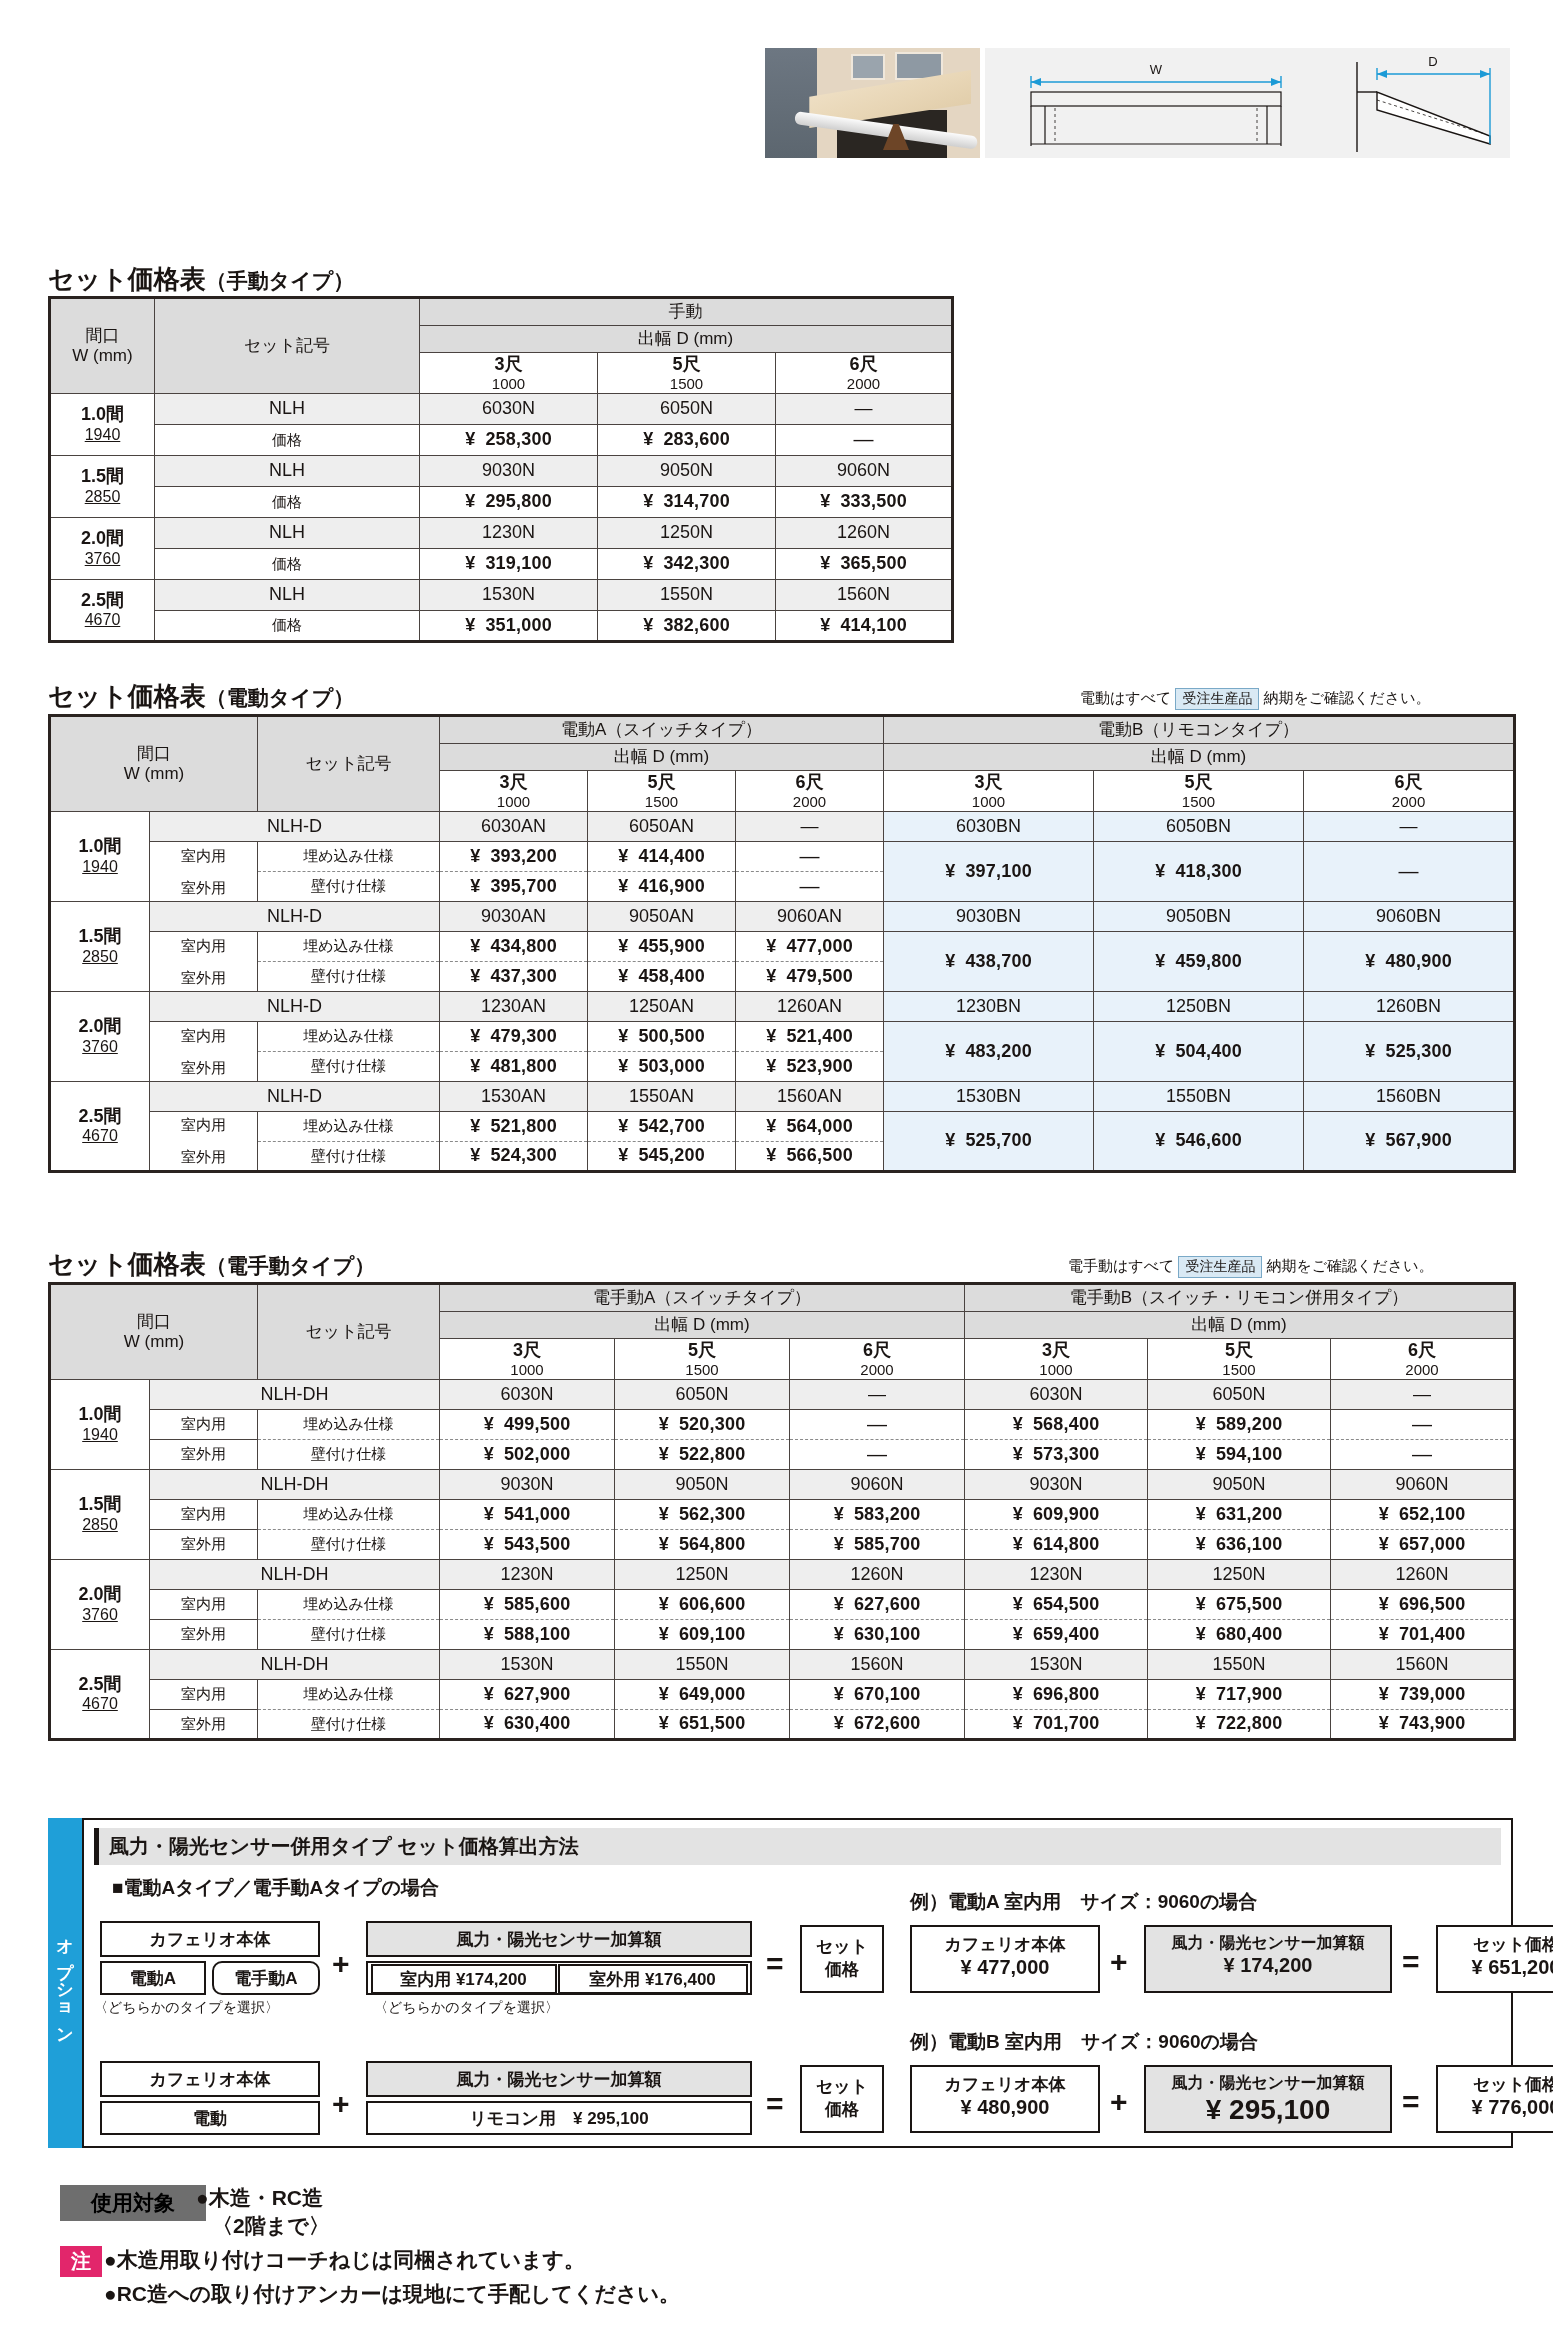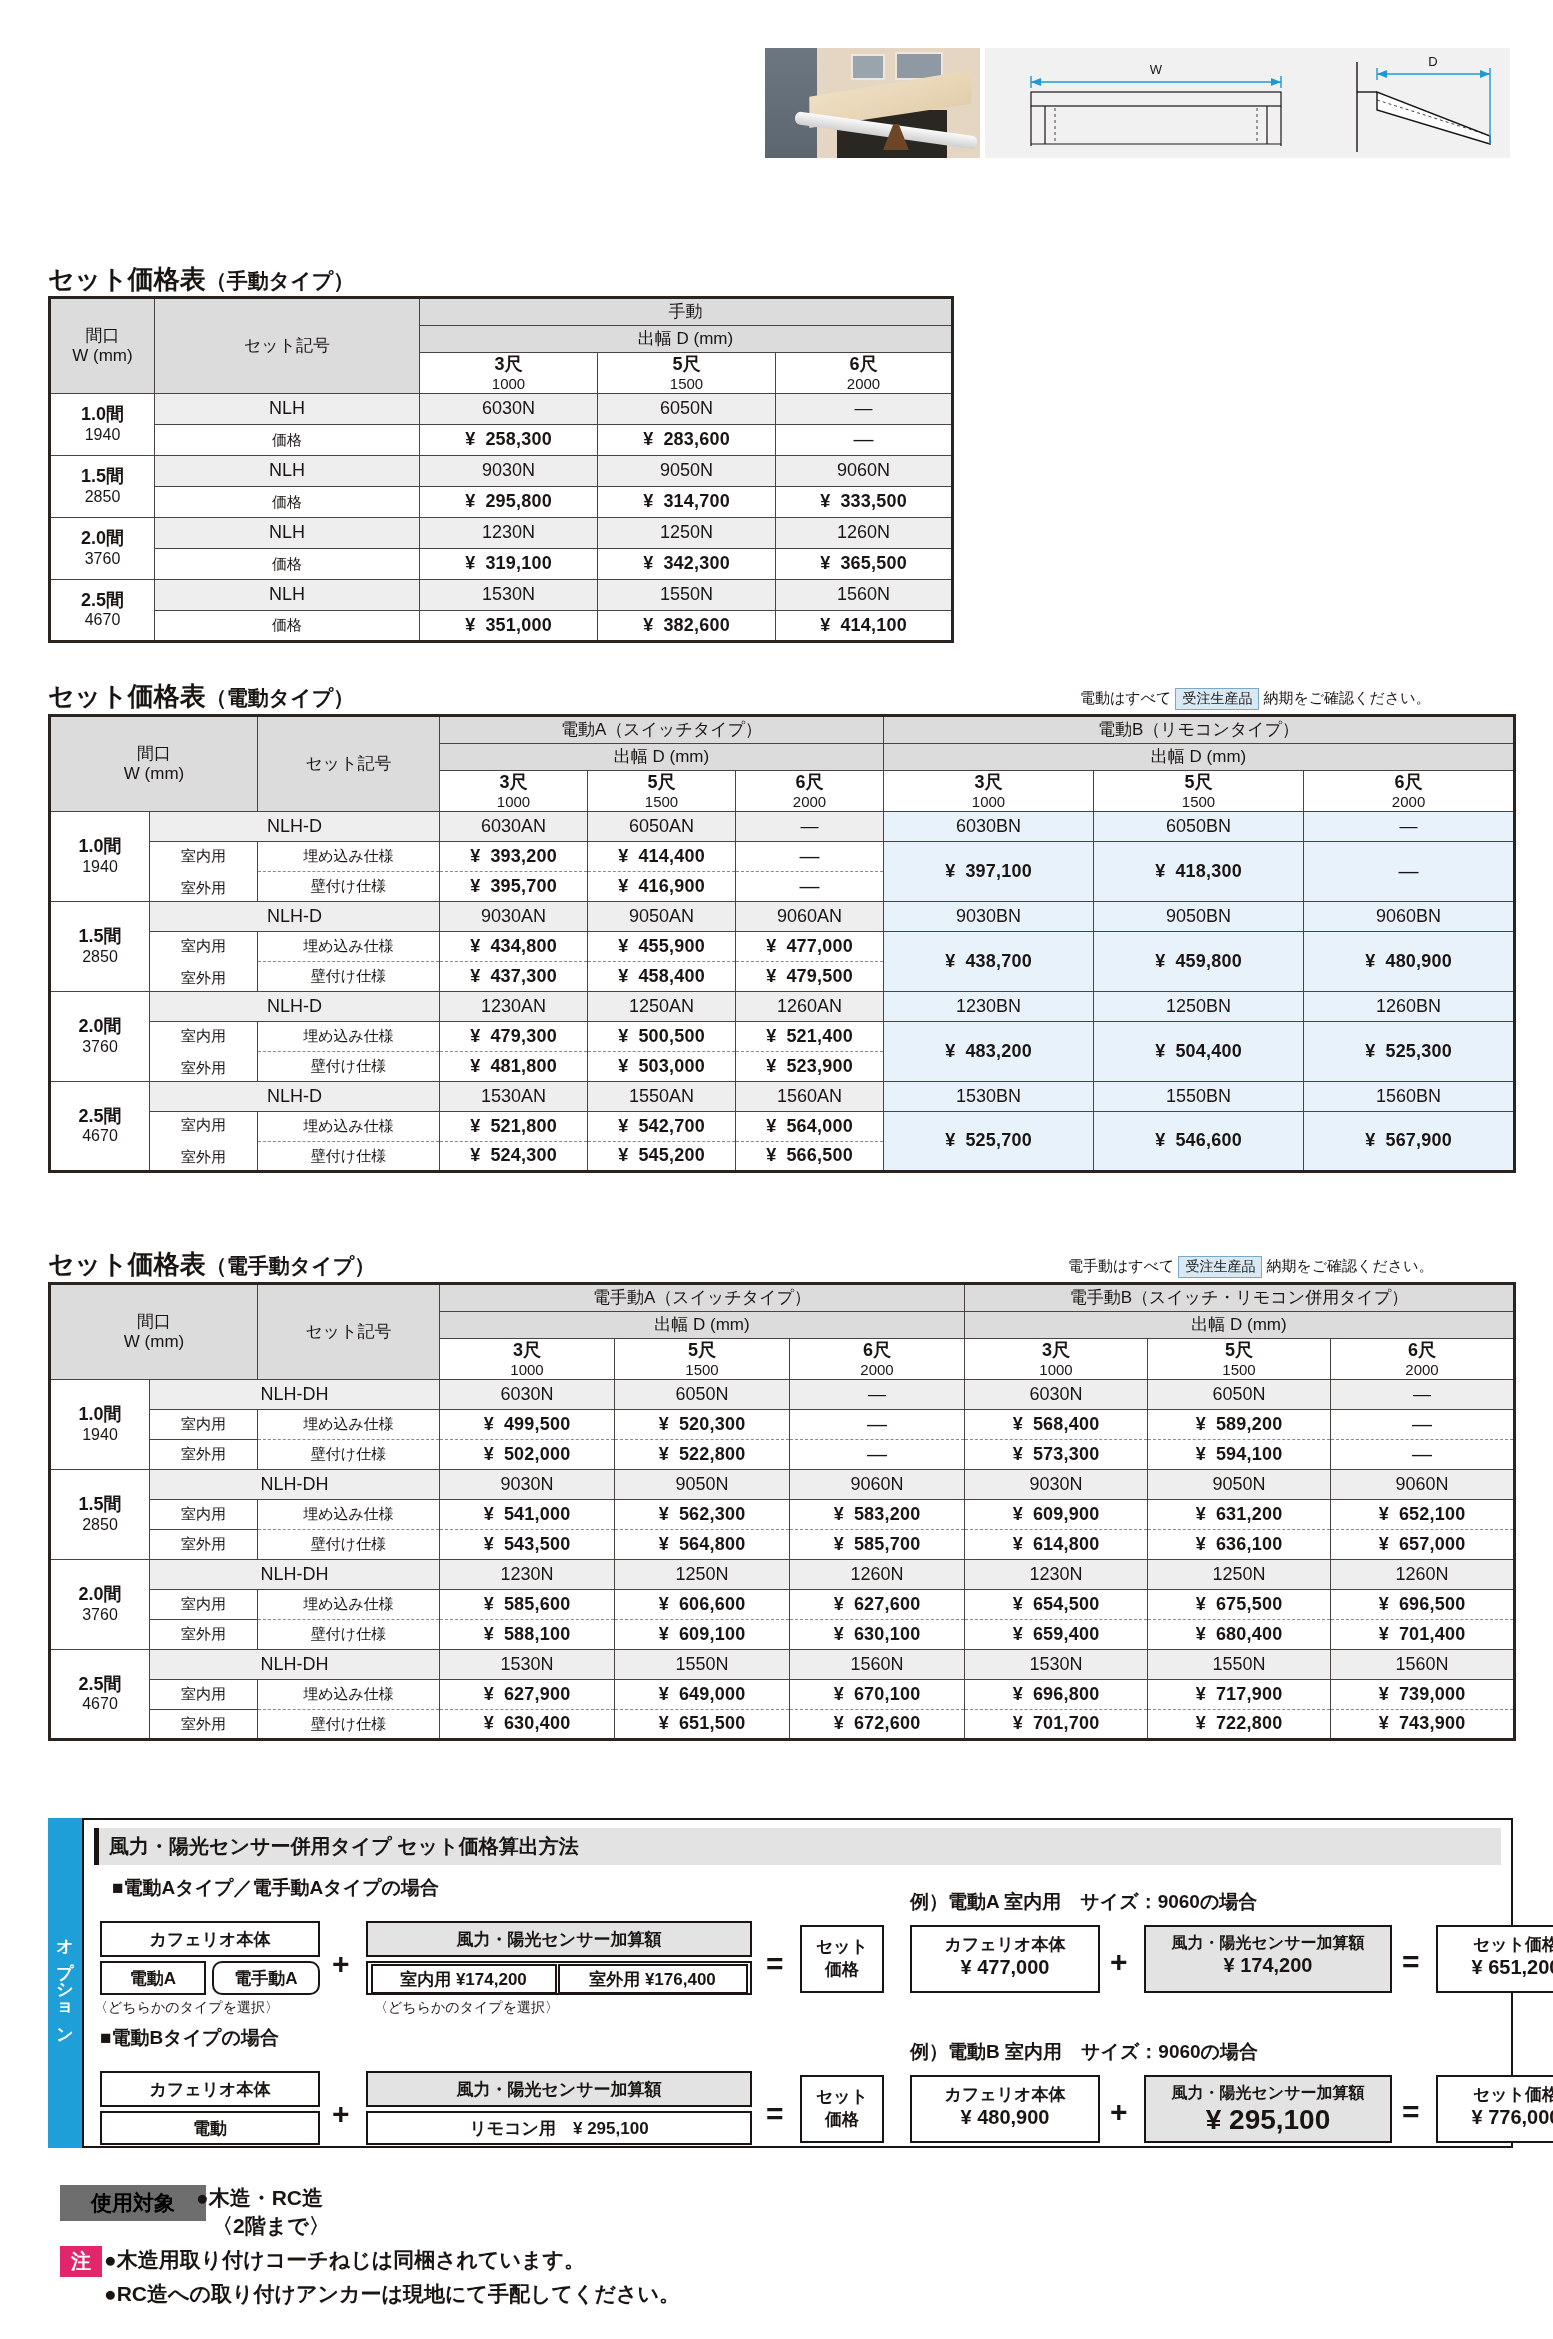--- a/index.html
+++ b/index.html
@@ -83,21 +83,21 @@
   }
   table.pt th{background:#dcdcdc;font-weight:normal;}
   .hd-grey{background:#dcdcdc !important;}
   .hd-white{background:#ffffff !important;}
   .cell-grey{background:#eeeeee;margin-left:47px;}
   .cell-blue{background:#e8f2fa;}
   .outer{border:3px solid #2a2320 !important;}
   .dash-bot{border-bottom:1px dashed #8a8a8a !important;}
   .dash-top{border-top:1px dashed #8a8a8a !important;}
   .w-main{font-weight:bold;font-size:18px;}
-  .w-sub{font-size:16px;font-weight:normal;}
+  .w-sub{font-size:16px;font-weight:normal;text-decoration:underline;}
   .code{font-size:18px;}
   .price{font-size:18px;font-weight:bold;letter-spacing:0.2px;}
   .price .y{font-weight:bold;margin-right:10px;}
   .lbl-sm{font-size:15px;}
   .shaku{font-size:18px;font-weight:bold;}
   .shaku small{display:block;font-size:15px;font-weight:normal;}
   .dash-mark{font-size:20px;}
 
   
   .optwrap{position:absolute;left:48px;top:1818px;width:1465px;height:330px;}
@@ -695,21 +695,20 @@
           <div style="font-size:20px">¥ 174,200</div>
         </div>
         <div class="op-sym" style="position:absolute;left:1318px;top:70px;">=</div>
         <div class="bx" style="position:absolute;left:1352px;top:50px;width:160px;height:68px;padding-top:6px;">
           <div>セット価格</div>
           <div style="font-size:20px">¥ 651,200</div>
         </div>
       </div>
 
       <div style="position:relative;height:130px;">
-        <div class="blockttl">■電動Bタイプの場合</div>
 
         <div class="bx" style="position:absolute;left:16px;top:46px;width:220px;height:36px;line-height:34px;">カフェリオ本体</div>
         <div class="bx" style="position:absolute;left:16px;top:86px;width:220px;height:34px;line-height:32px;">電動</div>
 
         <div class="op-sym" style="position:absolute;left:248px;top:72px;">+</div>
 
         <div class="bx grey" style="position:absolute;left:282px;top:46px;width:386px;height:36px;line-height:34px;">風力・陽光センサー加算額</div>
         <div class="bx" style="position:absolute;left:282px;top:86px;width:386px;height:34px;line-height:32px;">リモコン用　¥ 295,100</div>
 
         <div class="op-sym" style="position:absolute;left:682px;top:72px;">=</div>

